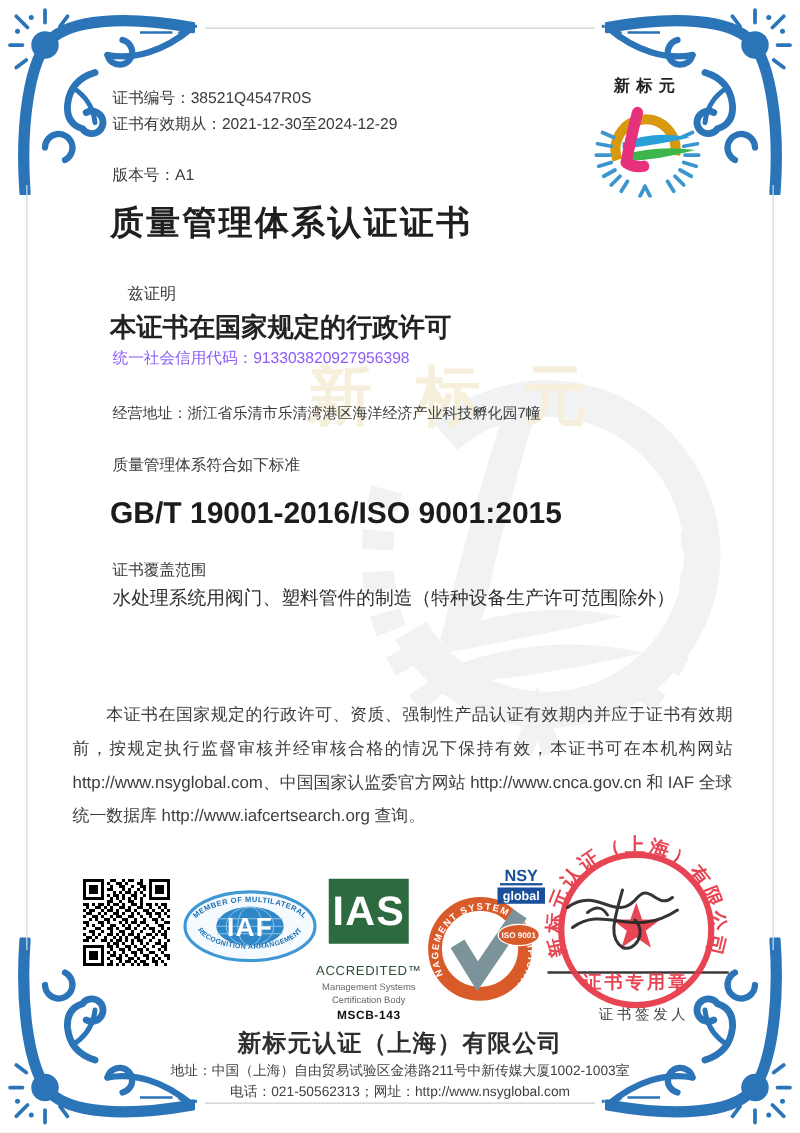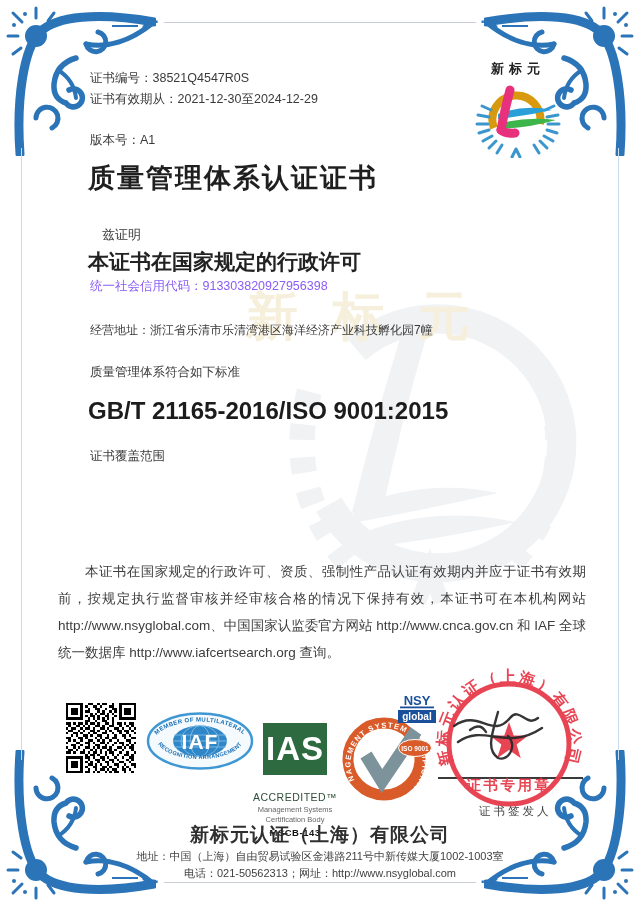--- a/index.html
+++ b/index.html
@@ -51,21 +51,21 @@
   .scope-label{left:90px;top:448px;font-size:12.5px;}
   .scope{left:90px;top:469px;font-size:15px;color:#2e2e2e;}
 
   
   .legal{left:58px;top:558px;width:528px;font-size:13.5px;line-height:2.0;text-align:justify;text-indent:2em;color:#3d3d3d;}
 
   
   .qr{left:66px;top:703px;width:70px;height:70px;}
   .iaf{left:146px;top:712px;width:108px;height:58px;}
   .ias{left:253px;top:703px;width:84px;display:flex;flex-direction:column;align-items:center;}
-  .ias-box{width:64px;height:52px;background:#2d6a40;display:flex;align-items:center;justify-content:center;margin-top:20px;}
+  .ias-box{width:64px;height:52px;background:#2d6a40;display:flex;align-items:center;justify-content:center;}
   .ias-box span{color:#fff;font-size:33px;font-weight:bold;letter-spacing:1px;}
   .ias-acc{margin-top:16px;font-size:10.5px;font-weight:normal;color:#2d4d35;letter-spacing:.5px;}
   .ias-l1{font-size:7.5px;color:#666;margin-top:2px;}
   .ias-l2{font-size:7.5px;color:#666;margin-top:1px;}
   .ias-code{font-size:9.5px;font-weight:bold;color:#111;margin-top:3px;letter-spacing:.5px;}
   .nsy{left:340px;top:693px;width:105px;height:115px;}
   .stamp{left:434px;top:668px;width:150px;height:150px;opacity:.93;}
   .sign-line{left:438px;top:777px;width:145px;height:2px;background:#3a3a3a;}
   .signer{left:479px;top:804px;font-size:11.5px;letter-spacing:3px;color:#444;}
 
@@ -201,22 +201,23 @@
   </svg>
 
   <div class="abs title">质量管理体系认证证书</div>
 
   <div class="abs intro">兹证明</div>
   <div class="abs company">本证书在国家规定的行政许可</div>
   <div class="abs credit">统一社会信用代码：913303820927956398</div>
   <div class="abs addr2">经营地址：浙江省乐清市乐清湾港区海洋经济产业科技孵化园7幢</div>
 
   <div class="abs std-label">质量管理体系符合如下标准</div>
-  <div class="abs std-value">GB/T 21165-2016/ISO 9001:2015</div>
+  <div class="abs std-value">GB/T 19001-2016/ISO 9001:2015</div>
   <div class="abs scope-label">证书覆盖范围</div>
+  <div class="abs scope">水处理系统用阀门、塑料管件的制造（特种设备生产许可范围除外）</div>
 
   <div class="abs legal">本证书在国家规定的行政许可、资质、强制性产品认证有效期内并应于证书有效期前，按规定执行监督审核并经审核合格的情况下保持有效，本证书可在本机构网站 http://www.nsyglobal.com、中国国家认监委官方网站 http://www.cnca.gov.cn 和 IAF 全球统一数据库 http://www.iafcertsearch.org 查询。</div>
 
   <svg class="abs qr" viewBox="0 0 29 29" shape-rendering="crispEdges">
     <rect width="29" height="29" fill="#fff"></rect>
     <g fill="#000">
       <path d="M0 0h7v7h-7z"></path>
         <path d="M22 0h7v7h-7z"></path>
         <path d="M0 22h7v7h-7z"></path>
     </g>

